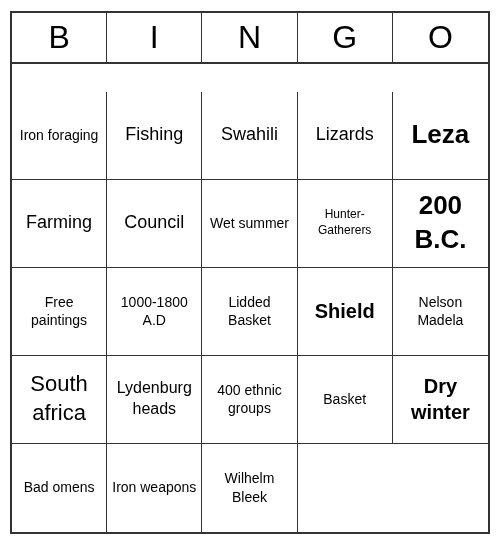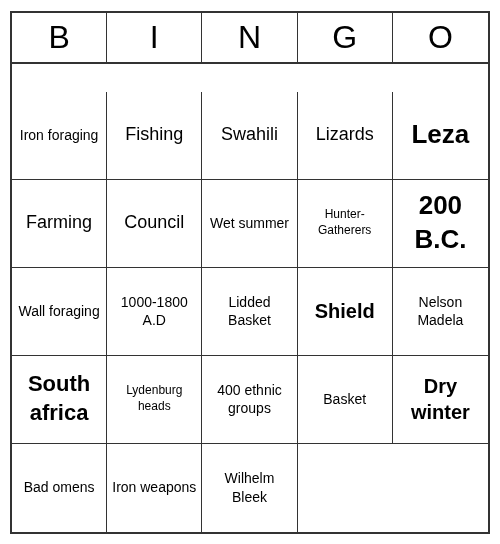--- a/index.html
+++ b/index.html
@@ -67,21 +67,21 @@
       border-bottom: none;
     }
 
     .cell-text {
       font-size: 14px;
       line-height: 1.3;
     }
 
     .cell-text.large {
       font-size: 22px;
-      font-weight: bold;
+      font-weight: normal;
     }
 
     .cell-text.xlarge {
       font-size: 26px;
       font-weight: bold;
     }
 
     .cell-text.free {
       font-size: 26px;
       font-weight: bold;
@@ -133,39 +133,39 @@
       <div class="bingo-cell">
         <span class="cell-text">Wet summer</span>
       </div>
       <div class="bingo-cell">
         <span class="cell-text" style="font-size: 12px;">Hunter-Gatherers</span>
       </div>
       <div class="bingo-cell">
         <span class="cell-text xlarge">200 B.C.</span>
       </div>
       <div class="bingo-cell">
-        <span class="cell-text">Wall foraging</span>
+        <span class="cell-text">Free paintings</span>
       </div>
       <div class="bingo-cell">
         <span class="cell-text">1000-1800 A.D</span>
       </div>
       <div class="bingo-cell">
         <span class="cell-text">Lidded Basket</span>
       </div>
       <div class="bingo-cell">
         <span class="cell-text medium-bold">Shield</span>
       </div>
       <div class="bingo-cell">
         <span class="cell-text">Nelson Madela</span>
       </div>
       <div class="bingo-cell">
         <span class="cell-text large">South africa</span>
       </div>
       <div class="bingo-cell">
-        <span class="cell-text" style="font-size: 12px;">Lydenburg heads</span>
+        <span class="cell-text" style="font-size: 16px;">Lydenburg heads</span>
       </div>
       <div class="bingo-cell">
         <span class="cell-text">400 ethnic groups</span>
       </div>
       <div class="bingo-cell">
         <span class="cell-text">Basket</span>
       </div>
       <div class="bingo-cell">
         <span class="cell-text medium-bold">Dry winter</span>
       </div>

